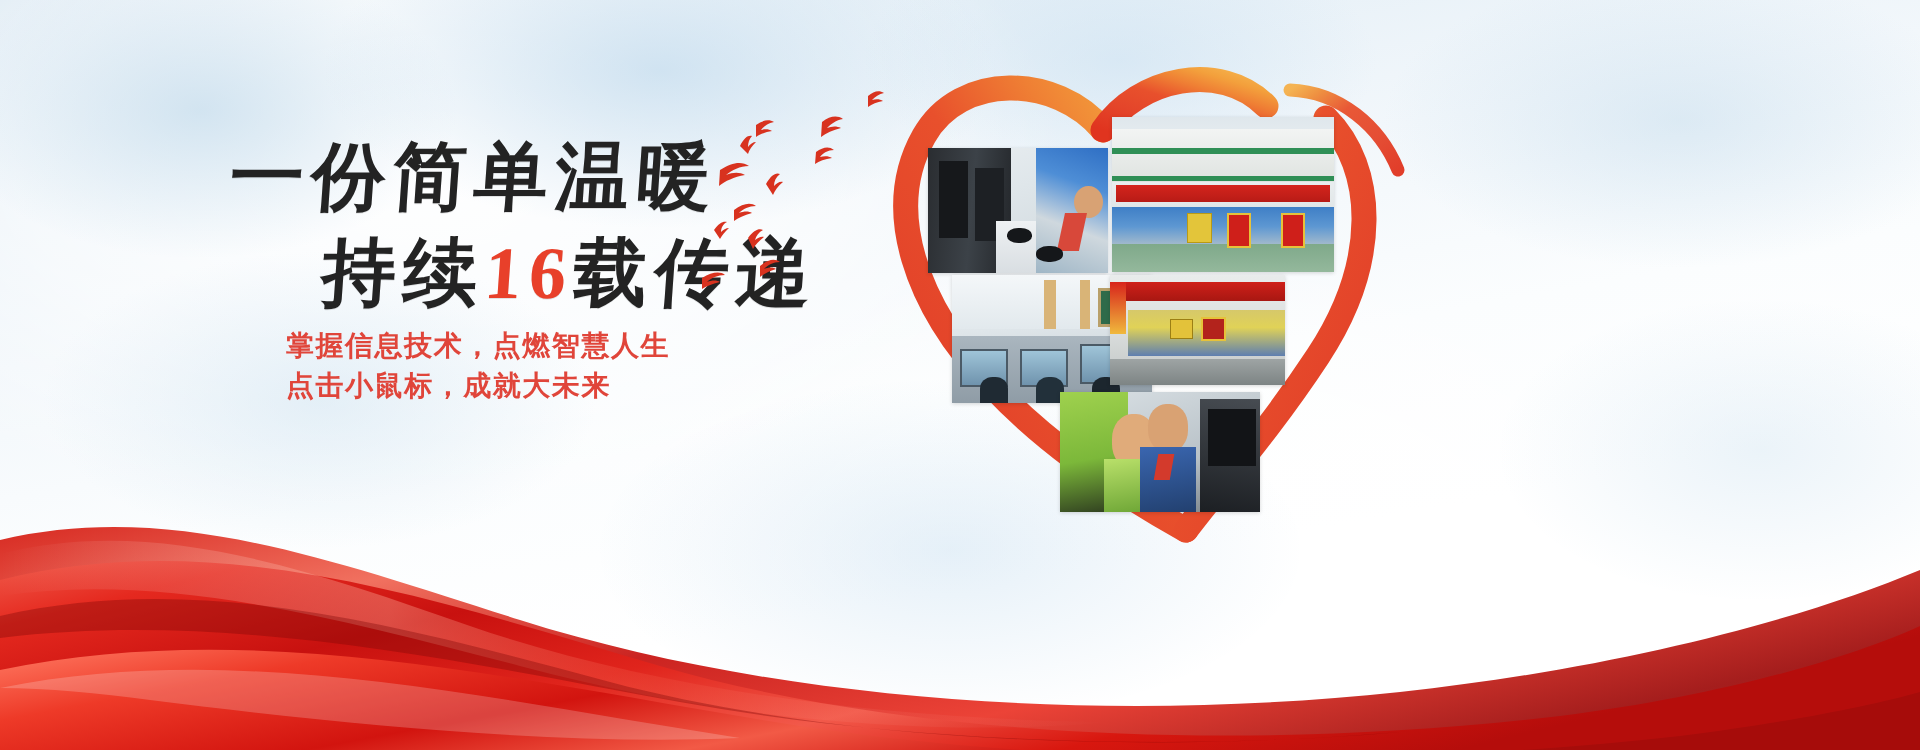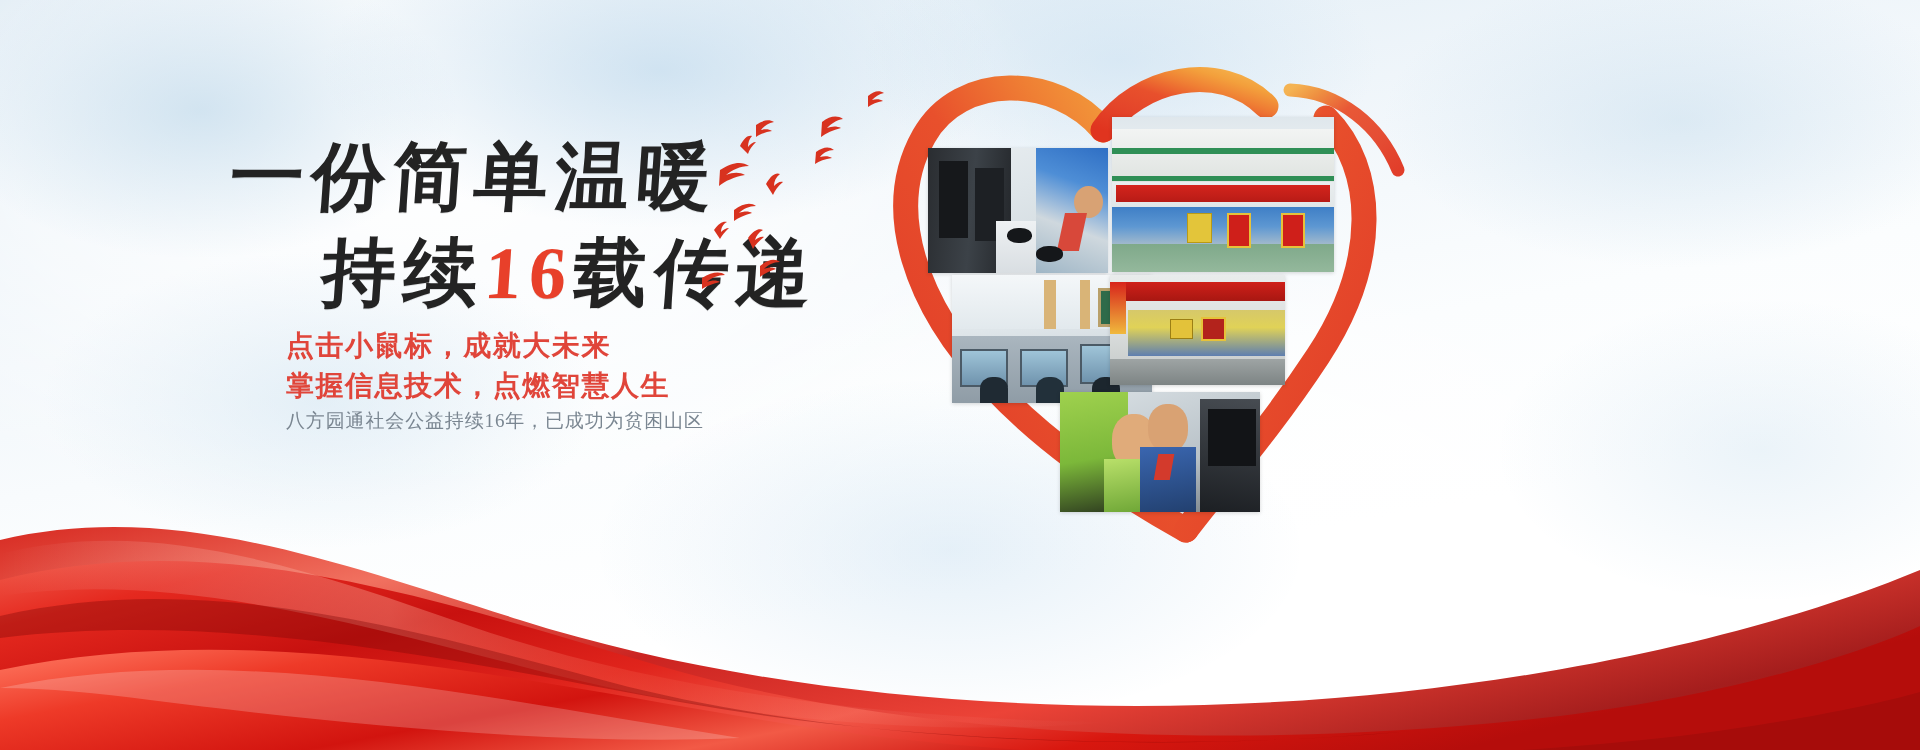--- a/index.html
+++ b/index.html
@@ -140,26 +140,25 @@
   <div class="cloud c5"></div>
   <div class="cloud c6"></div>
   <div class="cloud c7"></div>
 
   <div class="headline">
     <div class="hl-line hl1">一份简单温暖</div>
     <div class="hl-line hl2"><span>持续</span><span class="hl-red">16</span><span>载传递</span></div>
   </div>
 
   <div class="sub">
+    <div class="sub-line">掌握信息技术，点燃智慧人生</div>
     <div class="sub-line">点击小鼠标，成就大未来</div>
-    <div class="sub-line">掌握信息技术，点燃智慧人生</div>
   </div>
 
   <div class="desc">
-    <div class="desc-line">八方园通社会公益持续16年，已成功为贫困山区</div>
   </div>
 
   <div class="art">
 
     <svg width="740" height="520" viewBox="0 0 740 520" aria-hidden="true">
       <defs>
         <linearGradient id="heartGrad" x1="0" y1="1" x2="1" y2="0">
           <stop offset="0%" stop-color="#e0341f"></stop>
           <stop offset="28%" stop-color="#e4452a"></stop>
           <stop offset="52%" stop-color="#e8502c"></stop>

